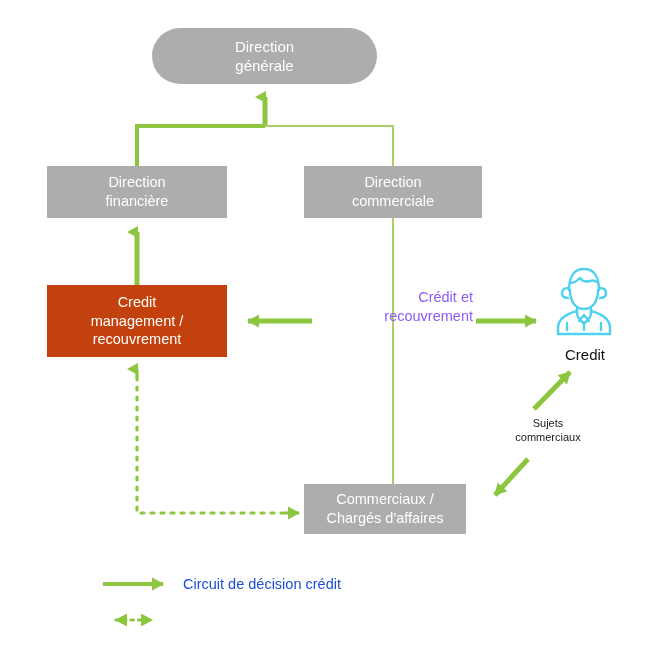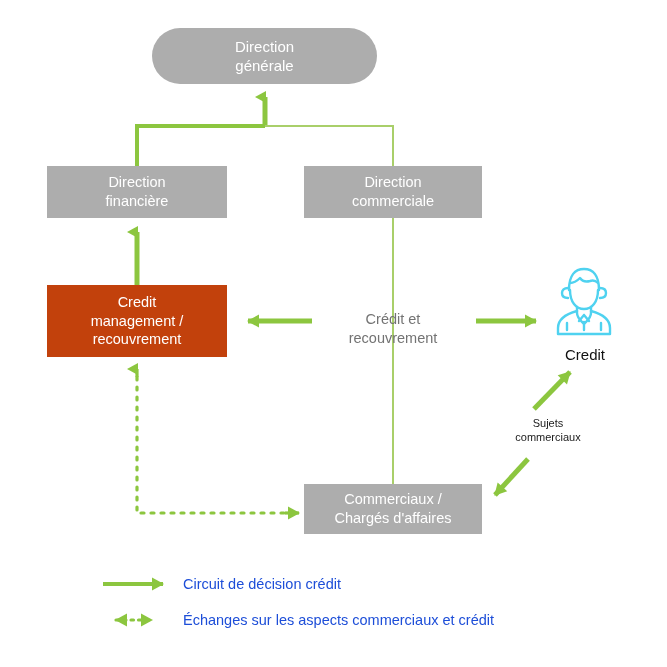--- a/index.html
+++ b/index.html
@@ -23,30 +23,30 @@
     z-index: 3;
   }
   .node.grey { background: #adadad; }
   .node.blue { background: #c2410c; }
   .node.pill { border-radius: 42px; }
 
   #node-dg       { left:152px; top:28px;  width:225px; height:56px; font-size:15px; }
   #node-df       { left:47px;  top:166px; width:180px; height:52px; }
   #node-dc       { left:304px; top:166px; width:178px; height:52px; }
   #node-cm       { left:47px;  top:285px; width:180px; height:72px; }
-  #node-comm     { left:304px; top:484px; width:178px; height:50px; }
+  #node-comm     { left:304px; top:484px; width:162px; height:50px; }
 
   .freelabel {
     position: absolute;
     text-align: center;
     line-height: 1.3;
     white-space: pre-line;
     z-index: 3;
   }
-  #label-credit { left:313px; top:310px; width:160px; color:#737373; font-size:14.5px; }
+  #label-credit { left:313px; top:288px; width:160px; color:#8b5cf6; font-size:14.5px;text-align:right; }
   #label-sujets { left:468px; top:416px; width:160px; color:#1a1a1a; font-size:11px; }
   #label-client { left:535px; top:345px; width:100px; color:#111111; font-size:15px; }
 
   #client-icon { position:absolute; left:548px; top:262px; width:72px; height:78px; z-index:3; }
 
   .legend { position:absolute; z-index:3; color:#1d4ed8; font-size:14.5px; white-space:nowrap; }
   #legend-1-text { left:183px; top:576px; }
   #legend-2-text { left:183px; top:612px; }
 </style>
 </head>
@@ -152,15 +152,14 @@
       <path d="M29,45 L29,51 C29,56 33,59 36,62 C39,59 43,56 43,51 L43,45"></path>
       <path d="M36,53 L31,59 M36,53 L41,59 M36,60 L36,68"></path>
       <path d="M29,49 C18,52 10,57 10,66 L10,72 L62,72 L62,66 C62,57 54,52 43,49"></path>
       <path d="M19,61 L19,68 M53,61 L53,68"></path>
     </g>
   </svg>
 
   <div class="freelabel" id="label-client">Credit</div>
 
   <div class="legend" id="legend-1-text">Circuit de décision crédit</div>
-  <div class="legend" id="legend-2-text">Échanges sur les aspects commerciaux et crédit</div>
 
 </div>
 
 </body></html>

